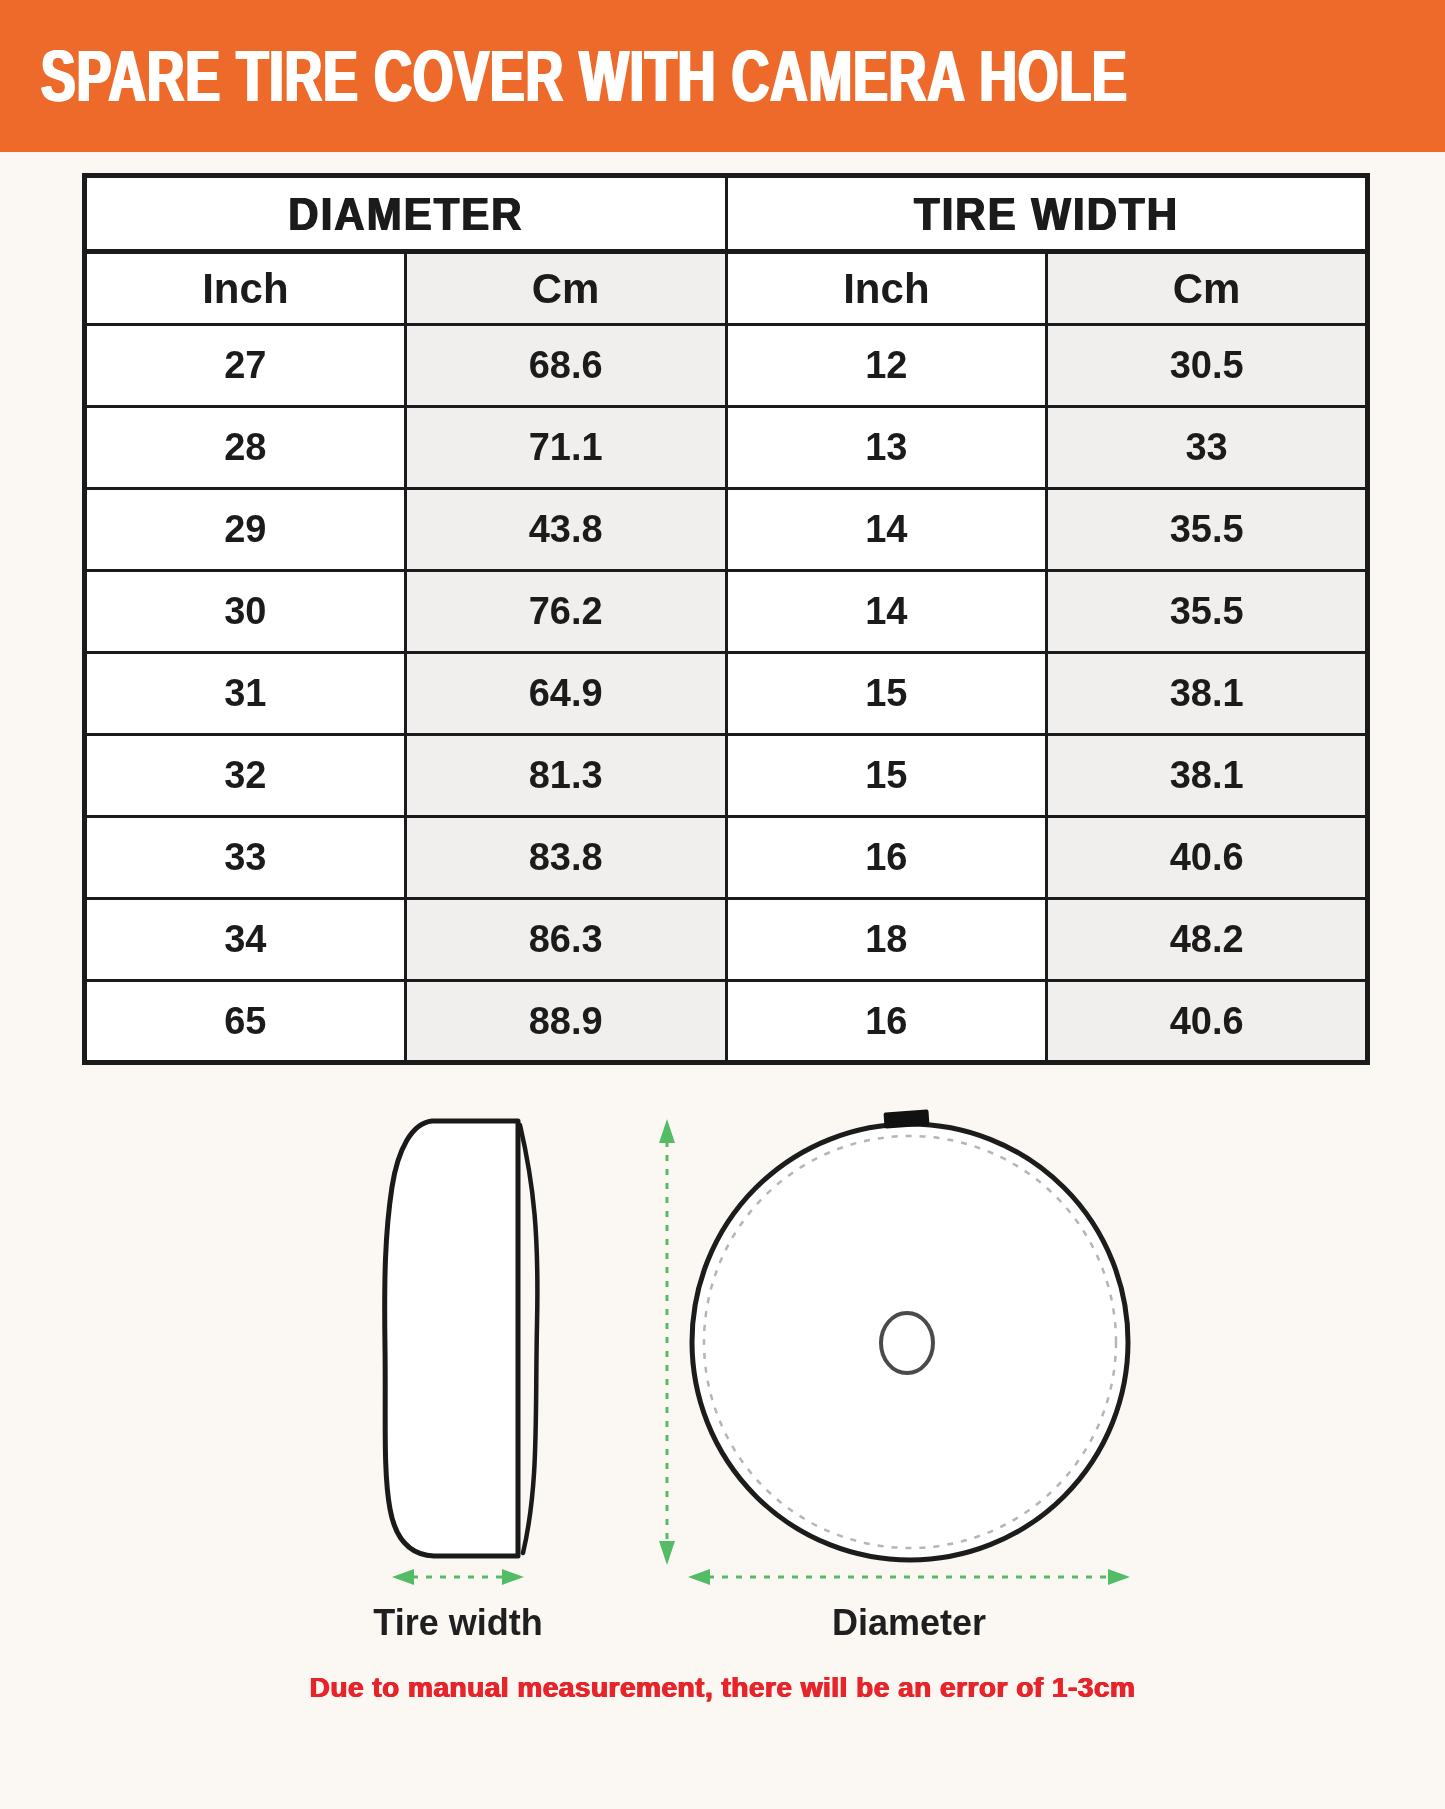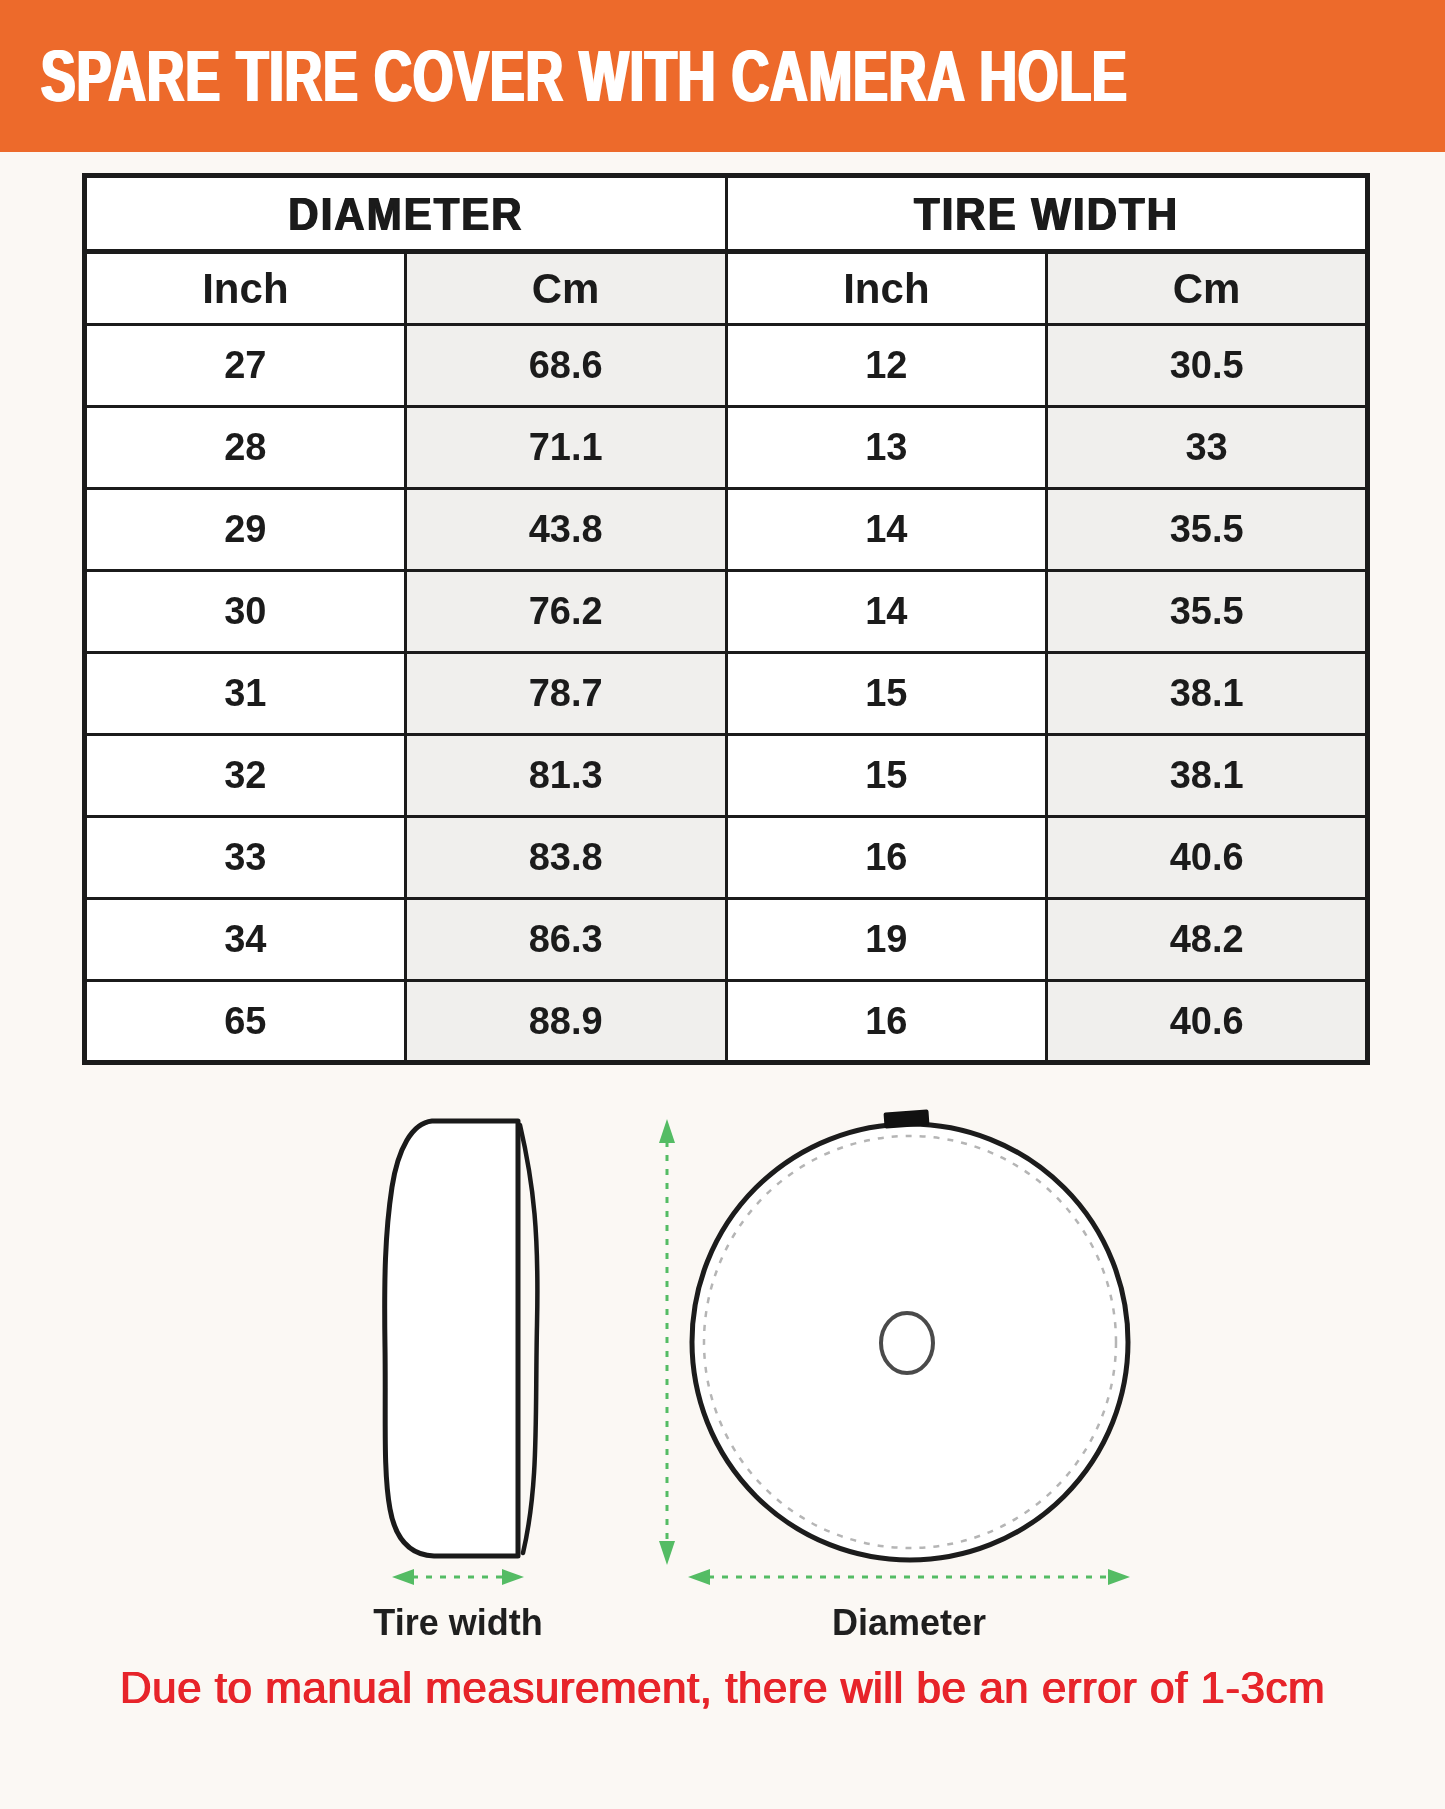--- a/index.html
+++ b/index.html
@@ -77,22 +77,22 @@
     font-weight:700;
     fill:#1f1f1f;
   }
   
   .note{
     width:1445px;height:70px;
     display:flex;align-items:center;justify-content:center;
   }
   .note-text{
     color:var(--red);
-    font-size:44px;
-    font-weight:400;
+    font-size:28px;
+    font-weight:700;
     letter-spacing:0.5px;
     text-shadow:0.7px 0 0 var(--red),-0.7px 0 0 var(--red);
     white-space:nowrap;
   }
 </style>
 </head>
 <body>
 
 <header class="banner">
   <div class="banner-title">SPARE TIRE COVER WITH CAMERA HOLE</div>
@@ -131,40 +131,40 @@
         <td class="cm-col">35.5</td>
       </tr>
       <tr>
         <td class="inch-col">30</td>
         <td class="cm-col">76.2</td>
         <td class="inch-col">14</td>
         <td class="cm-col">35.5</td>
       </tr>
       <tr>
         <td class="inch-col">31</td>
-        <td class="cm-col">78.7</td>
+        <td class="cm-col">64.9</td>
         <td class="inch-col">15</td>
         <td class="cm-col">38.1</td>
       </tr>
       <tr>
         <td class="inch-col">32</td>
         <td class="cm-col">81.3</td>
         <td class="inch-col">15</td>
         <td class="cm-col">38.1</td>
       </tr>
       <tr>
         <td class="inch-col">33</td>
         <td class="cm-col">83.8</td>
         <td class="inch-col">16</td>
         <td class="cm-col">40.6</td>
       </tr>
       <tr>
         <td class="inch-col">34</td>
         <td class="cm-col">86.3</td>
-        <td class="inch-col">19</td>
+        <td class="inch-col">18</td>
         <td class="cm-col">48.2</td>
       </tr>
       <tr>
         <td class="inch-col">65</td>
         <td class="cm-col">88.9</td>
         <td class="inch-col">16</td>
         <td class="cm-col">40.6</td>
       </tr>
     </tbody>
 </table>

